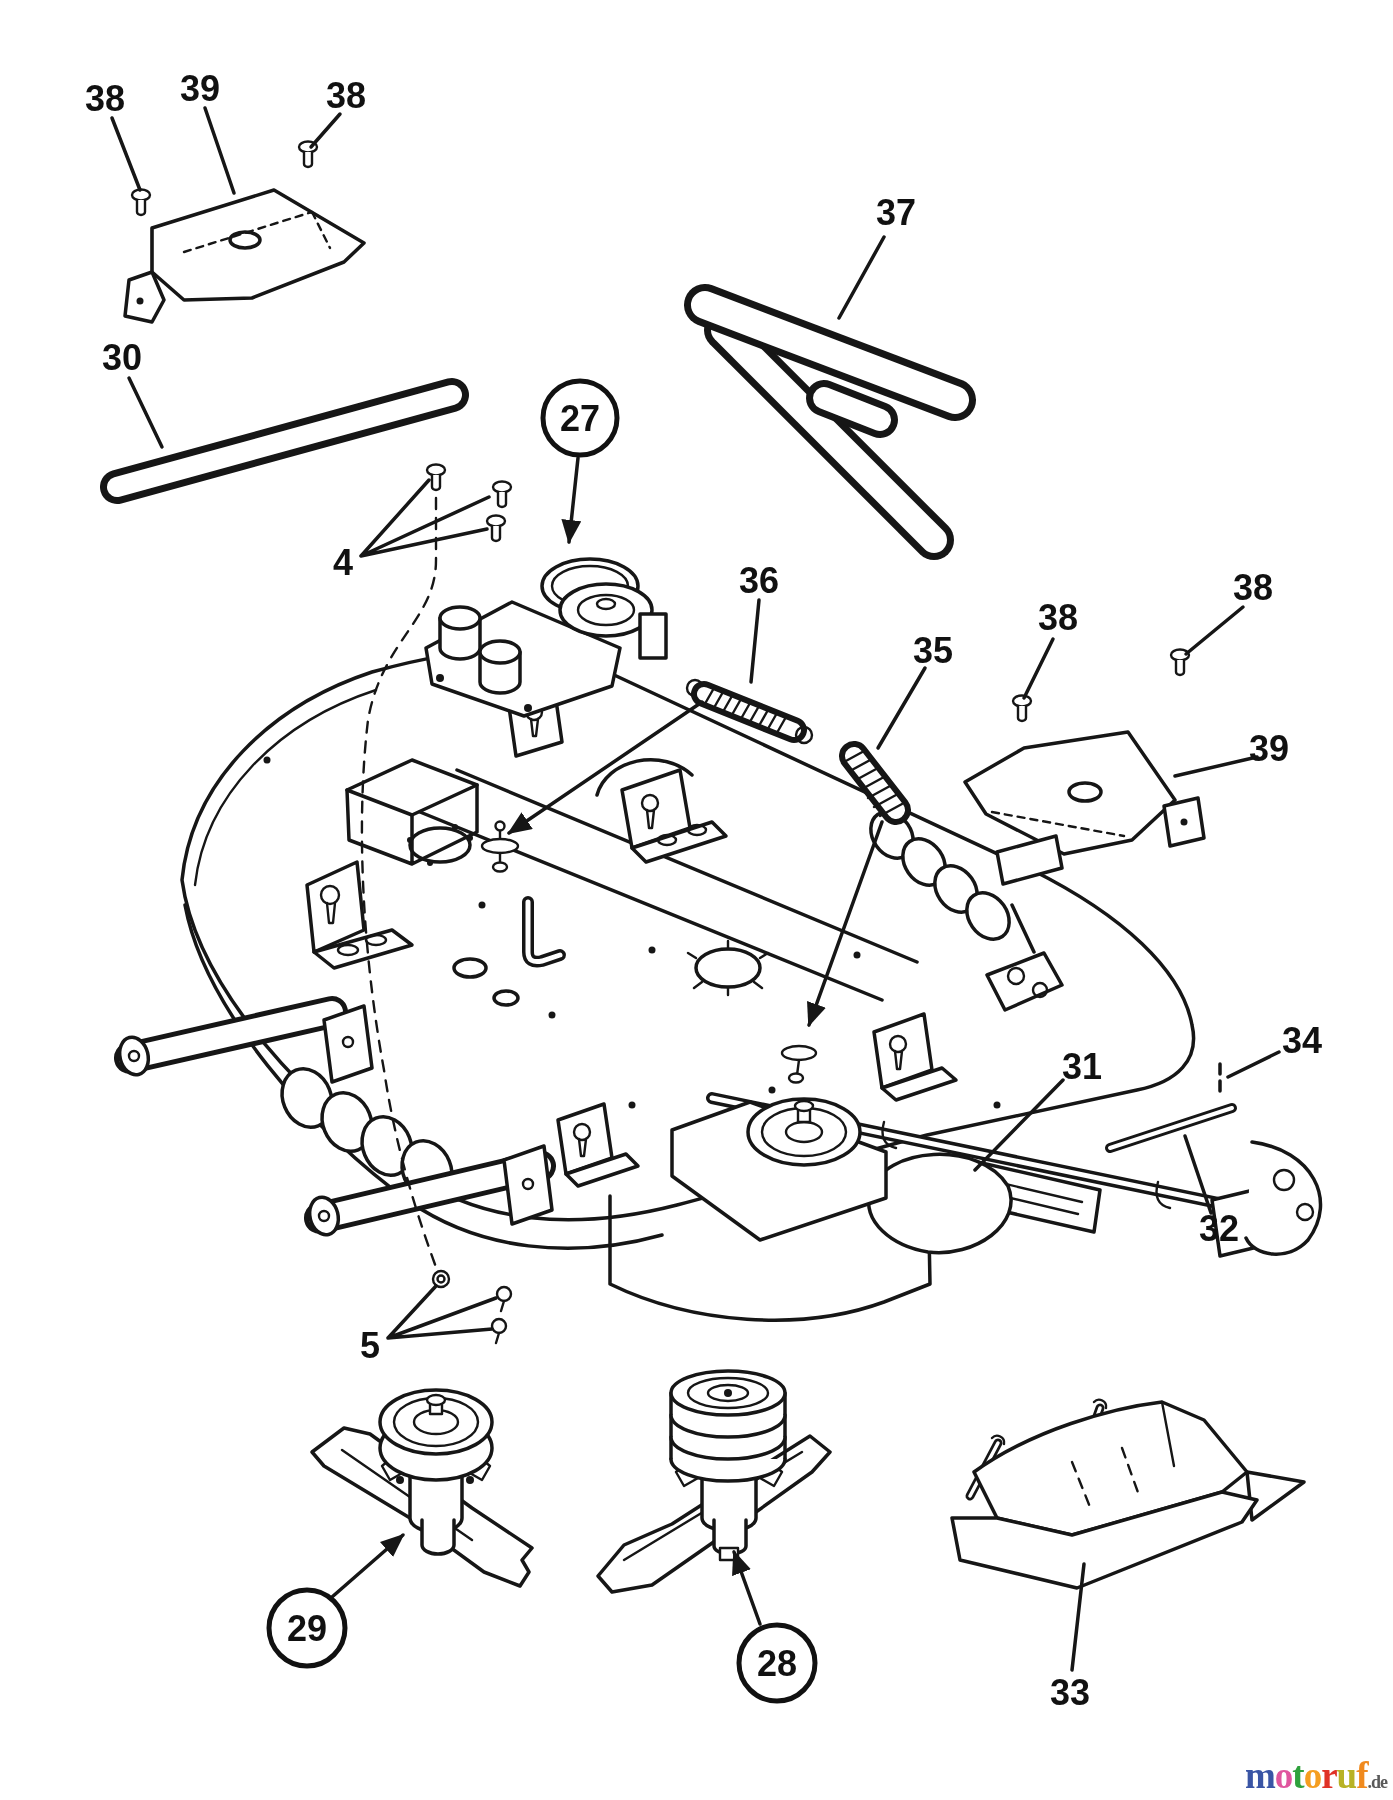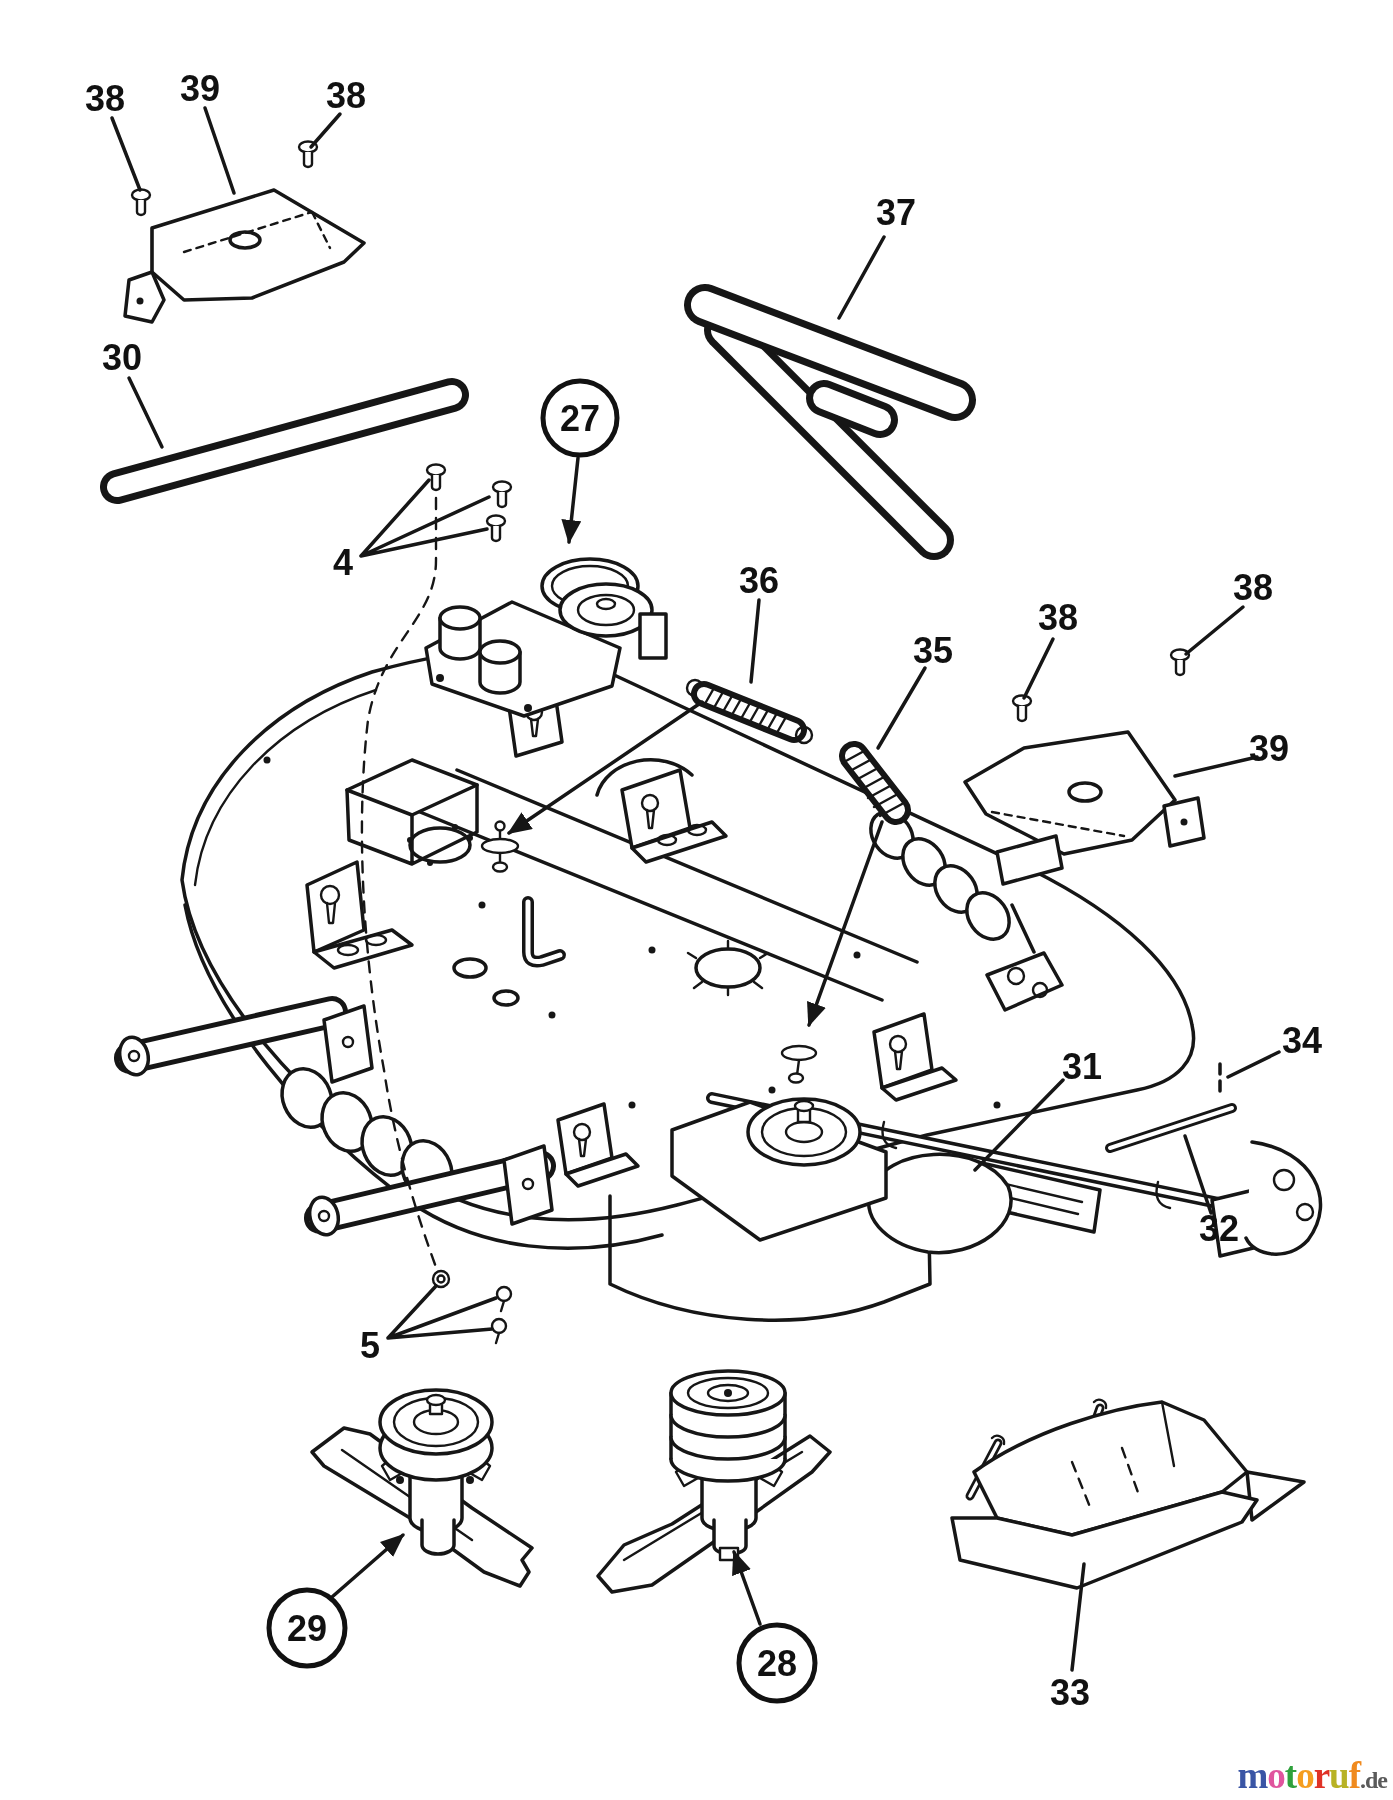--- a/index.html
+++ b/index.html
@@ -6,21 +6,21 @@
   body{width:1393px;height:1800px;position:relative;font-family:"Liberation Sans",sans-serif;overflow:hidden;}
   #stage{position:absolute;left:0;top:0;width:1393px;height:1800px;margin-left:12px;}
   svg{display:block;}
   .ln{stroke:#161616;stroke-width:3.5;fill:none;stroke-linecap:round;stroke-linejoin:round;}
   .lnf{stroke:#161616;stroke-width:3.5;fill:#ffffff;stroke-linecap:round;stroke-linejoin:round;}
   .thin{stroke-width:2.4;}
   .dash{stroke-dasharray:11 9;}
   .callout-text{font-family:"Liberation Sans",sans-serif;font-weight:bold;font-size:36px;fill:#111;}
   .callout-circ{fill:#fff;stroke:#111;stroke-width:5;}
   #watermark{position:absolute;right:6px;bottom:6px;font-family:"Liberation Serif",serif;font-weight:bold;font-size:37px;letter-spacing:-1px;line-height:1;}
-  #watermark .suffix{font-size:24px;text-align:center;}
+  #watermark .suffix{font-size:18px;text-align:center;}
 </style>
 </head>
 <body>
 
 <div id="stage">
 <svg width="1393" height="1800" viewBox="0 0 1393 1800" xmlns="http://www.w3.org/2000/svg">
   <defs>
     <marker id="ah" markerUnits="userSpaceOnUse" markerWidth="30" markerHeight="24" refX="22" refY="10" orient="auto">
       <path d="M0,0 L24,10 L0,20 Z" fill="#161616"></path>
     </marker>

